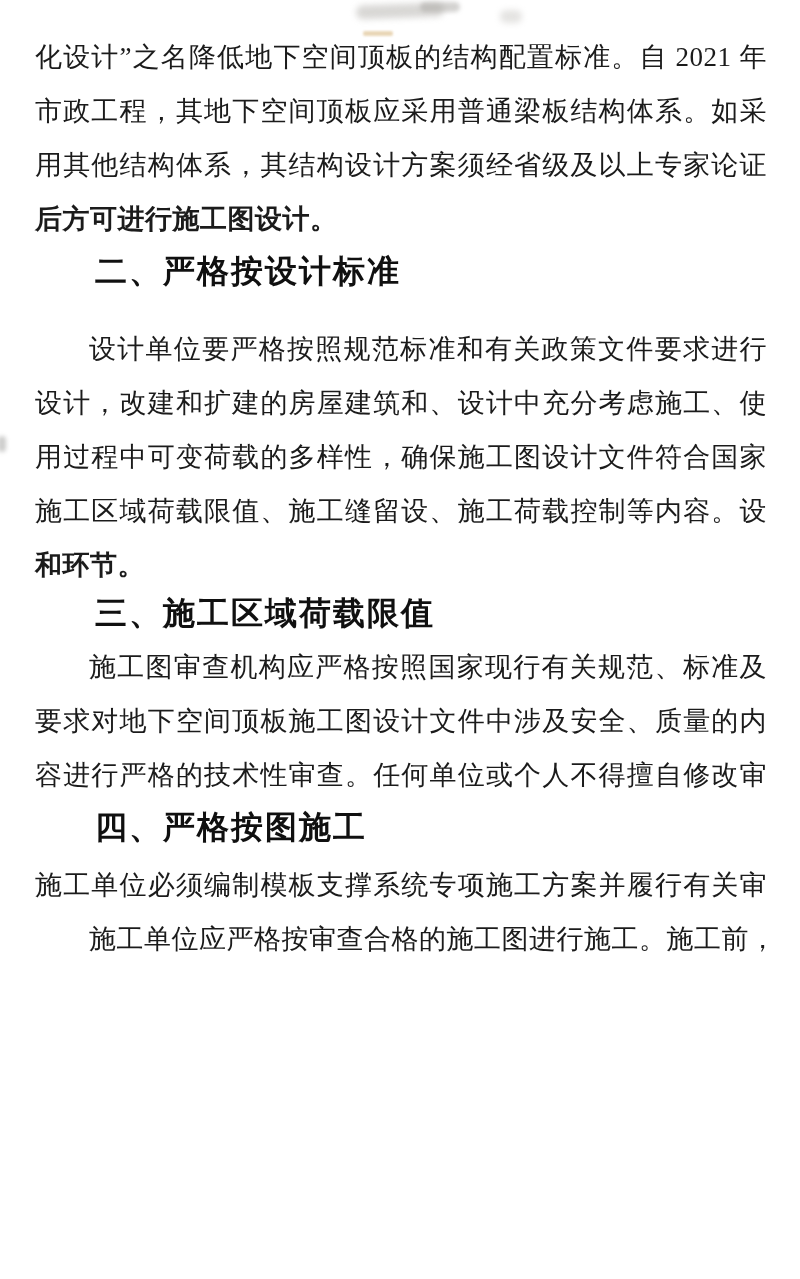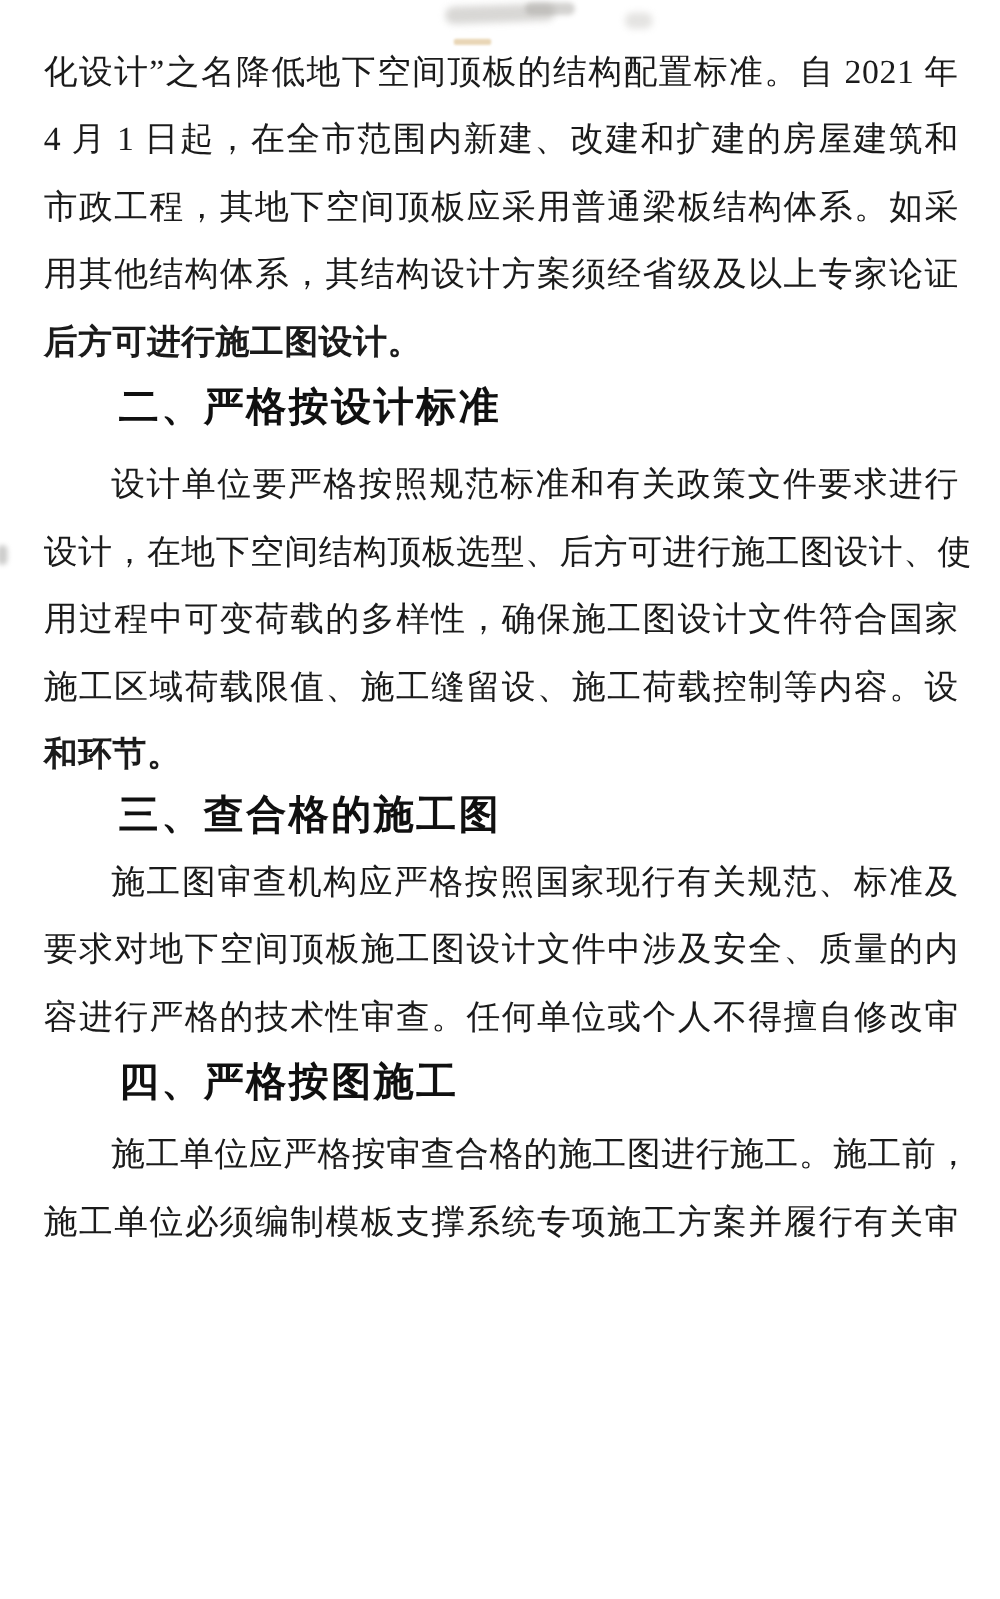--- a/index.html
+++ b/index.html
@@ -41,21 +41,21 @@
   .heading {
     font-family: "Liberation Sans", "DejaVu Sans", sans-serif;
     font-weight: bold;
     font-size: 32px;
     line-height: 42px;
     height: 42px;
     padding-left: 60px;
     letter-spacing: 2px;
     color: #101010;
   }
-  .heading.h-2 { margin: 4px 0 14px 0; }
+  .heading.h-2 { margin: 4px 0 30px 0; }
   .heading.h-3 { margin: 0 0 6px 0; }
   .heading.h-4 { margin: 4px 0 10px 0; }
   .page-number {
     position: absolute;
     top: 1224px;
     right: 36px;
     font-size: 28px;
     line-height: 30px;
     color: #1b1b1b;
     letter-spacing: 1px;
@@ -100,48 +100,47 @@
   <div class="smudge s1"></div>
   <div class="smudge s2"></div>
   <div class="smudge s3"></div>
   <div class="smudge s4"></div>
   <div class="smudge s5"></div>
 
   <div class="content">
 
     <div class="para">
       <div class="line">化设计”之名降低地下空间顶板的结构配置标准。自 2021 年</div>
-      <div class="line">4 月 1 日起，在全市范围内新建、改建和扩建的房屋建筑和</div>
       <div class="line">市政工程，其地下空间顶板应采用普通梁板结构体系。如采</div>
       <div class="line">用其他结构体系，其结构设计方案须经省级及以上专家论证</div>
       <div class="line end">后方可进行施工图设计。</div>
     </div>
 
     <div class="heading h-2">二、严格按设计标准</div>
 
     <div class="para">
       <div class="line indent">设计单位要严格按照规范标准和有关政策文件要求进行</div>
-      <div class="line">设计，在地下空间结构顶板选型、后方可进行施工图设计、使</div>
+      <div class="line">设计，改建和扩建的房屋建筑和、设计中充分考虑施工、使</div>
       <div class="line">用过程中可变荷载的多样性，确保施工图设计文件符合国家</div>
       <div class="line">施工区域荷载限值、施工缝留设、施工荷载控制等内容。设</div>
       <div class="line end">和环节。</div>
     </div>
 
-    <div class="heading h-3">三、查合格的施工图</div>
+    <div class="heading h-3">三、施工区域荷载限值</div>
 
     <div class="para">
       <div class="line indent">施工图审查机构应严格按照国家现行有关规范、标准及</div>
       <div class="line">要求对地下空间顶板施工图设计文件中涉及安全、质量的内</div>
       <div class="line">容进行严格的技术性审查。任何单位或个人不得擅自修改审</div>
     </div>
 
     <div class="heading h-4">四、严格按图施工</div>
 
     <div class="para">
+      <div class="line">施工单位必须编制模板支撑系统专项施工方案并履行有关审</div>
       <div class="line indent">施工单位应严格按审查合格的施工图进行施工。施工前，</div>
-      <div class="line">施工单位必须编制模板支撑系统专项施工方案并履行有关审</div>
     </div>
 
   </div>
 
   <div class="page-number">—2—</div>
 
 </div>
 
 </body></html>

